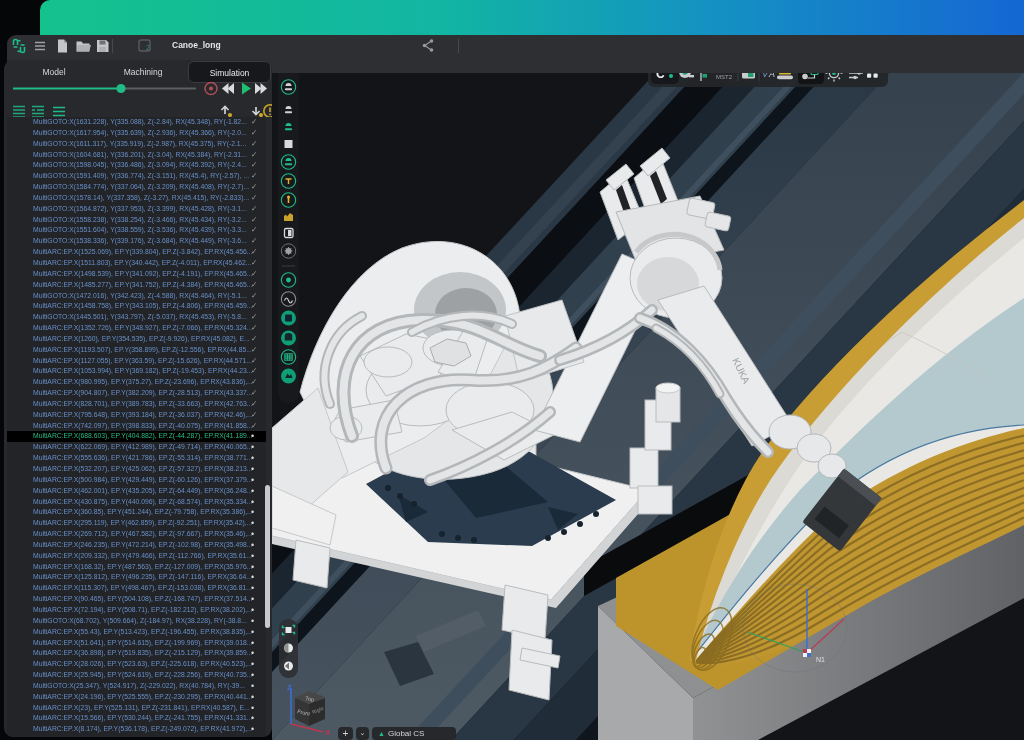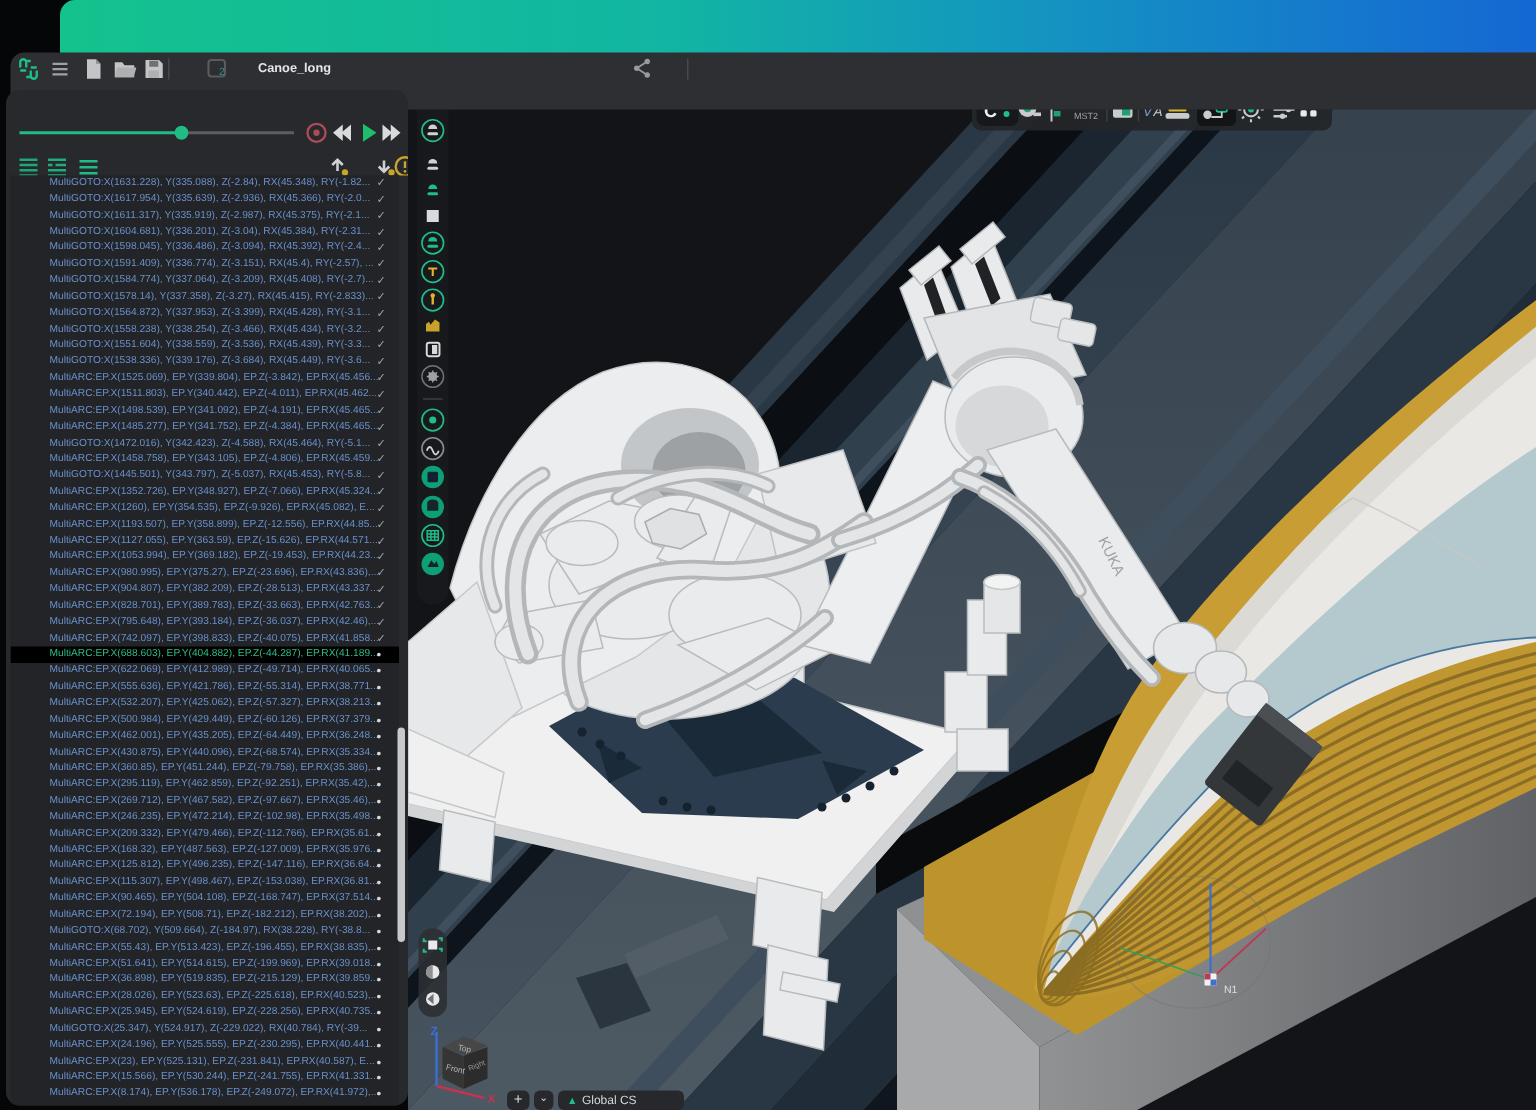--- a/index.html
+++ b/index.html
@@ -251,20 +251,25 @@
         <circle cx="3.5" cy="7.5" r="1.8"></circle>
         <circle cx="10.5" cy="12" r="1.8"></circle>
       </g>
       <g stroke="#989a9c" stroke-width="1.2">
         <path d="M4.8 6.7 L9.2 3.8 M4.8 8.3 L9.2 11.2"></path>
       </g>
     </svg>
     <div class="abs" style="left:451px;top:4px;width:1px;height:14px;background:#47494c"></div>
   </div>
 <div id="panel" class="abs">
+    <div id="tabs">
+      <div class="tab" style="left:6px;width:88px;">Model</div>
+      <div class="tab" style="left:95px;width:88px;">Machining</div>
+      <div class="tab act" style="left:184px;width:83px;">Simulation</div>
+    </div>
     <svg class="abs" style="left:0;top:20px" width="268" height="17" viewBox="0 0 268 17">
       <line x1="9" y1="8.5" x2="117" y2="8.5" stroke="#21bc86" stroke-width="2"></line>
       <line x1="117" y1="8.5" x2="192" y2="8.5" stroke="#5c5e61" stroke-width="2"></line>
       <circle cx="117" cy="8.5" r="4.6" fill="#21bc86"></circle>
       <circle cx="207" cy="8.5" r="6" fill="none" stroke="#ad4c59" stroke-width="1.5"></circle>
       <circle cx="207" cy="8.5" r="2.1" fill="#ad4c59"></circle>
       <g fill="#d9dadb">
         <path d="M230 3 l-6.5 5.5 6.5 5.5 Z"></path>
         <path d="M224.5 3 l-6.5 5.5 6.5 5.5 Z"></path>
       </g>

